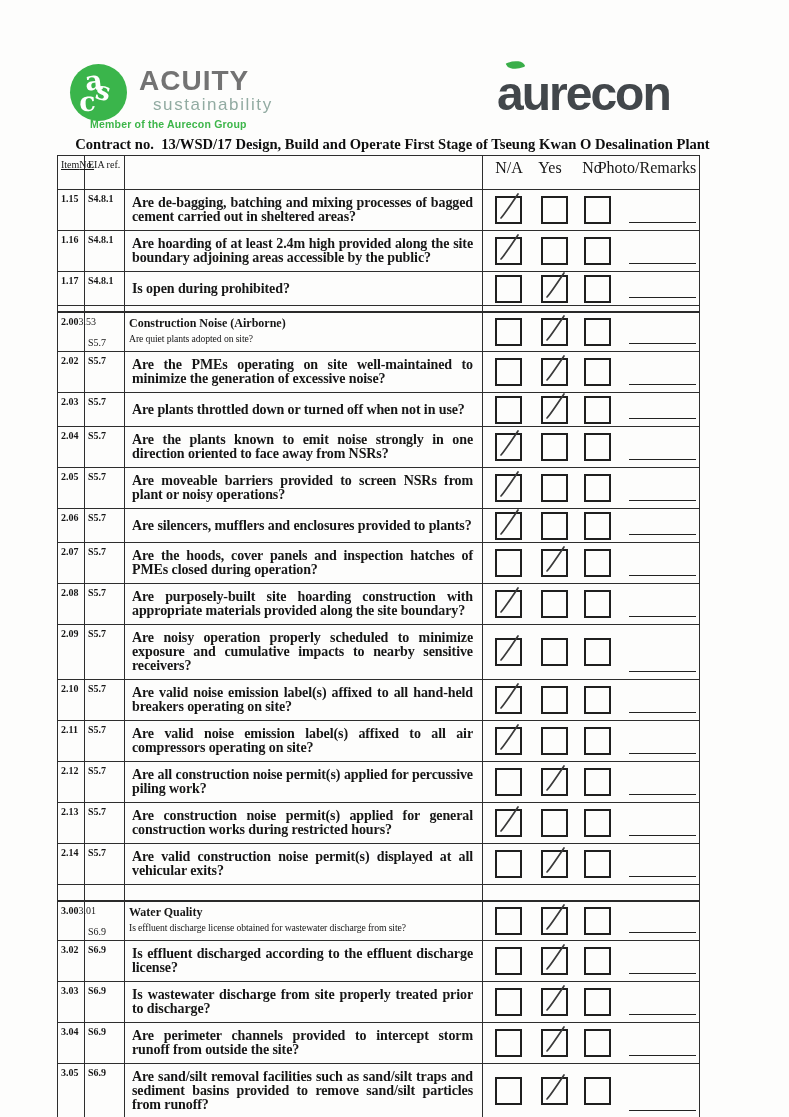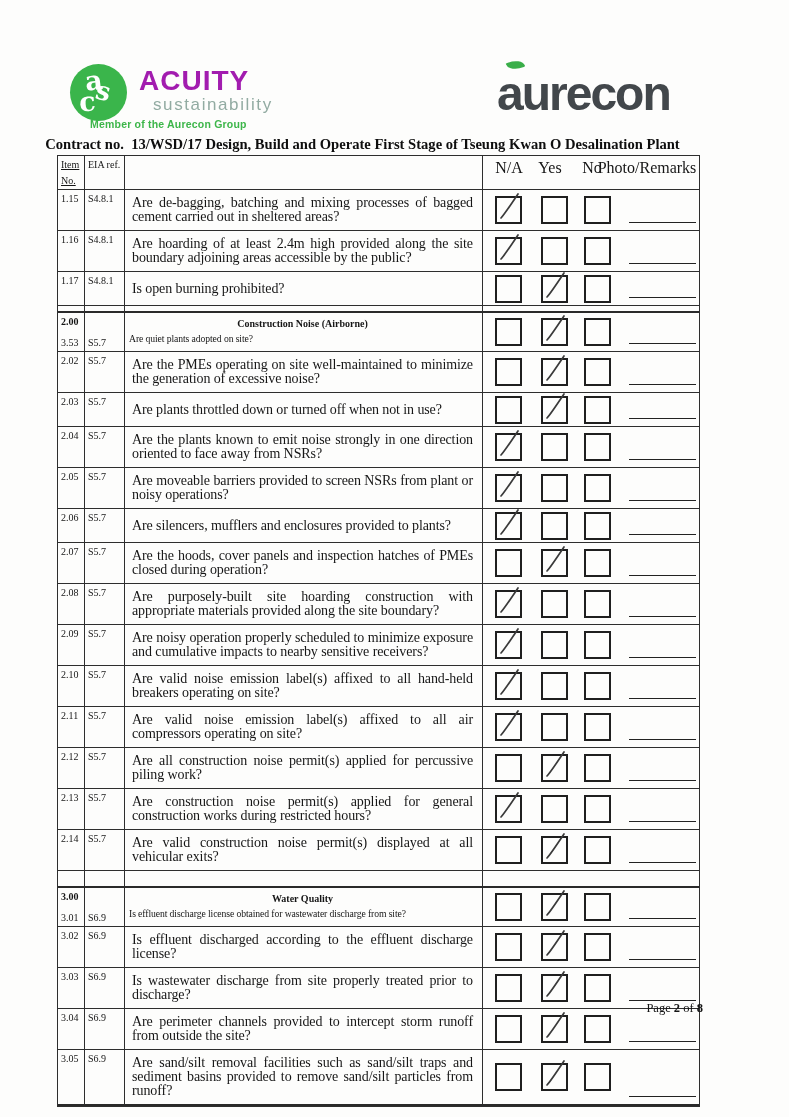--- a/index.html
+++ b/index.html
@@ -16,67 +16,67 @@
   }
   .acuity-circle span{
     position:absolute;color:#ffffff;font-family:"DejaVu Serif",serif;
     font-weight:bold;line-height:1;
   }
   .mono-a{font-size:27px;left:15px;top:3px;transform:rotate(-6deg);}
   .mono-s{font-size:26px;left:26px;top:14px;transform:rotate(12deg);}
   .mono-c{font-size:27px;left:9px;top:24px;transform:rotate(-4deg);}
   .acuity-word{
     position:absolute;left:72px;top:3px;font-family:"Liberation Sans",sans-serif;
-    font-weight:bold;font-size:28px;letter-spacing:1px;color:#a21caf;
+    font-weight:bold;font-size:28px;letter-spacing:1px;color:#737373;
   }
   .acuity-tag{
     position:absolute;left:86px;top:33px;font-family:"Liberation Sans",sans-serif;
     font-size:17px;letter-spacing:1.6px;color:#92aba2;
   }
   .acuity-member{
     position:absolute;left:23px;top:56px;font-family:"Liberation Sans",sans-serif;
     font-weight:bold;font-size:10.5px;color:#3db64a;letter-spacing:.2px;white-space:nowrap;
   }
   .aurecon{position:absolute;left:497px;top:58px;width:220px;height:64px;}
   .aurecon-word{
     font-family:"Liberation Sans",sans-serif;font-weight:800;font-size:48px;
     letter-spacing:-2px;color:#42474b;line-height:1;display:block;padding-top:12px;
   }
   .aurecon-leaf{
     position:absolute;left:10px;top:2px;width:17px;height:10px;background:#3aae49;
     border-radius:2% 100% 10% 100%;transform:rotate(-22deg);
   }
   
   .doc-title{
-    position:absolute;left:41px;top:136px;width:643px;text-align:center;
+    position:absolute;left:71px;top:136px;width:643px;text-align:center;
     font-weight:bold;font-size:14.6px;white-space:pre-wrap;color:#0e0e0e;
   }
   
   .tbl{
     position:absolute;left:57px;top:155px;width:643px;
     border:1.5px solid #2e2e2e;box-sizing:border-box;background:transparent;
   }
   .row{display:grid;grid-template-columns:27px 40px 358px 1fr;border-bottom:1px solid #2e2e2e;}
   .row:last-child{border-bottom:2.5px solid #2a2a2a;}
   .cell{box-sizing:border-box;}
   .c-item,.c-ref,.c-q{border-right:1px solid #2e2e2e;}
   .c-item,.c-ref{font-size:10px;padding:2px 1px 2px 3px;line-height:13px;}
   .c-q{padding:3px 6px 3px 4px;}
   .qtext{margin:3px;font-size:14px;line-height:14px;letter-spacing:-.1px;text-align:justify;}
-  .sec-title{margin:0;font-size:10px;line-height:15px;font-weight:bold;text-align:center;}
+  .sec-title{margin:0;font-size:12px;line-height:15px;font-weight:bold;}
   .sec-q{margin:0;font-size:9.7px;line-height:15px;letter-spacing:-.1px;}
-  .t-q{min-height:33px;}
+  .t-q{min-height:33px;font-weight:bold;}
   .t-q .c-q{display:flex;align-items:center;}
   .t-sec{min-height:38px;}
-  .t-sec .c-item{display:flex;flex-direction:column;justify-content:space-between;}
+  .t-sec .c-item{display:flex;justify-content:space-between;}
   .sec-item-no{font-weight:bold;}
   .t-sec .c-ref{display:flex;align-items:flex-end;}
   
   .t-head{min-height:33px;border-bottom:1px solid #2e2e2e;}
-  .t-head .c-item{display:flex;flex-direction:column;justify-content:space-between;font-size:10px;text-decoration:underline;}
+  .t-head .c-item{display:flex;justify-content:space-between;font-size:10px;text-decoration:underline;}
   .t-head .c-ref{font-size:10px;}
   .head-checks span{
     position:absolute;top:3px;transform:translateX(-50%);font-size:16px;white-space:nowrap;
   }
   .hl-na{left:26px;} .hl-yes{left:67px;} .hl-no{left:109px;} .hl-rem{left:164px;}
   
   .t-spacer-sm{height:5px;border-bottom:2px solid #2a2a2a;}
   .t-spacer-lg{height:15px;border-bottom:2px solid #2a2a2a;}
   
   .c-checks{position:relative;}
@@ -178,21 +178,21 @@
       <span class="cb cb-no">
         
       </span>
       <span class="remark-line"></span>
     </div>
   </div>
         <div class="row t-q" data-checked="yes">
     <div class="cell c-item">1.17</div>
     <div class="cell c-ref">S4.8.1</div>
     <div class="cell c-q">
-      <p class="qtext">Is open burning prohibited?</p>
+      <p class="qtext">Is open during prohibited?</p>
     </div>
     <div class="cell c-checks">
       <span class="cb cb-na">
         
       </span>
       <span class="cb cb-yes">
         <svg class="tick" viewBox="0 0 26 30">
                 <path d="M5 25 C7 23 16 10 22 1" stroke="#3a3a3a" stroke-width="1.7" fill="none" stroke-linecap="round"></path>
               </svg>
       </span>
@@ -621,19 +621,13 @@
       </span>
       <span class="cb cb-no">
         
       </span>
       <span class="remark-line"></span>
     </div>
   </div>
       </div>
   </div>
 
-  <div class="page-num">
-    <span>Page</span>
-    <b>2</b>
-    <span>of</span>
-    <b>8</b>
-  </div>
 </div>
 
 </body></html>

